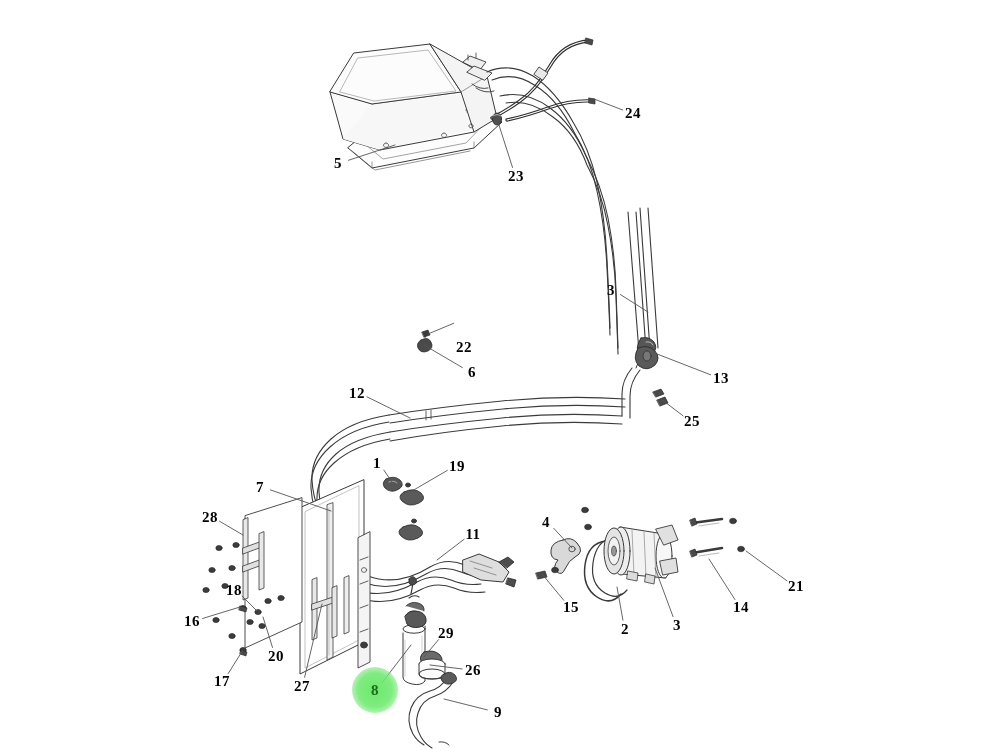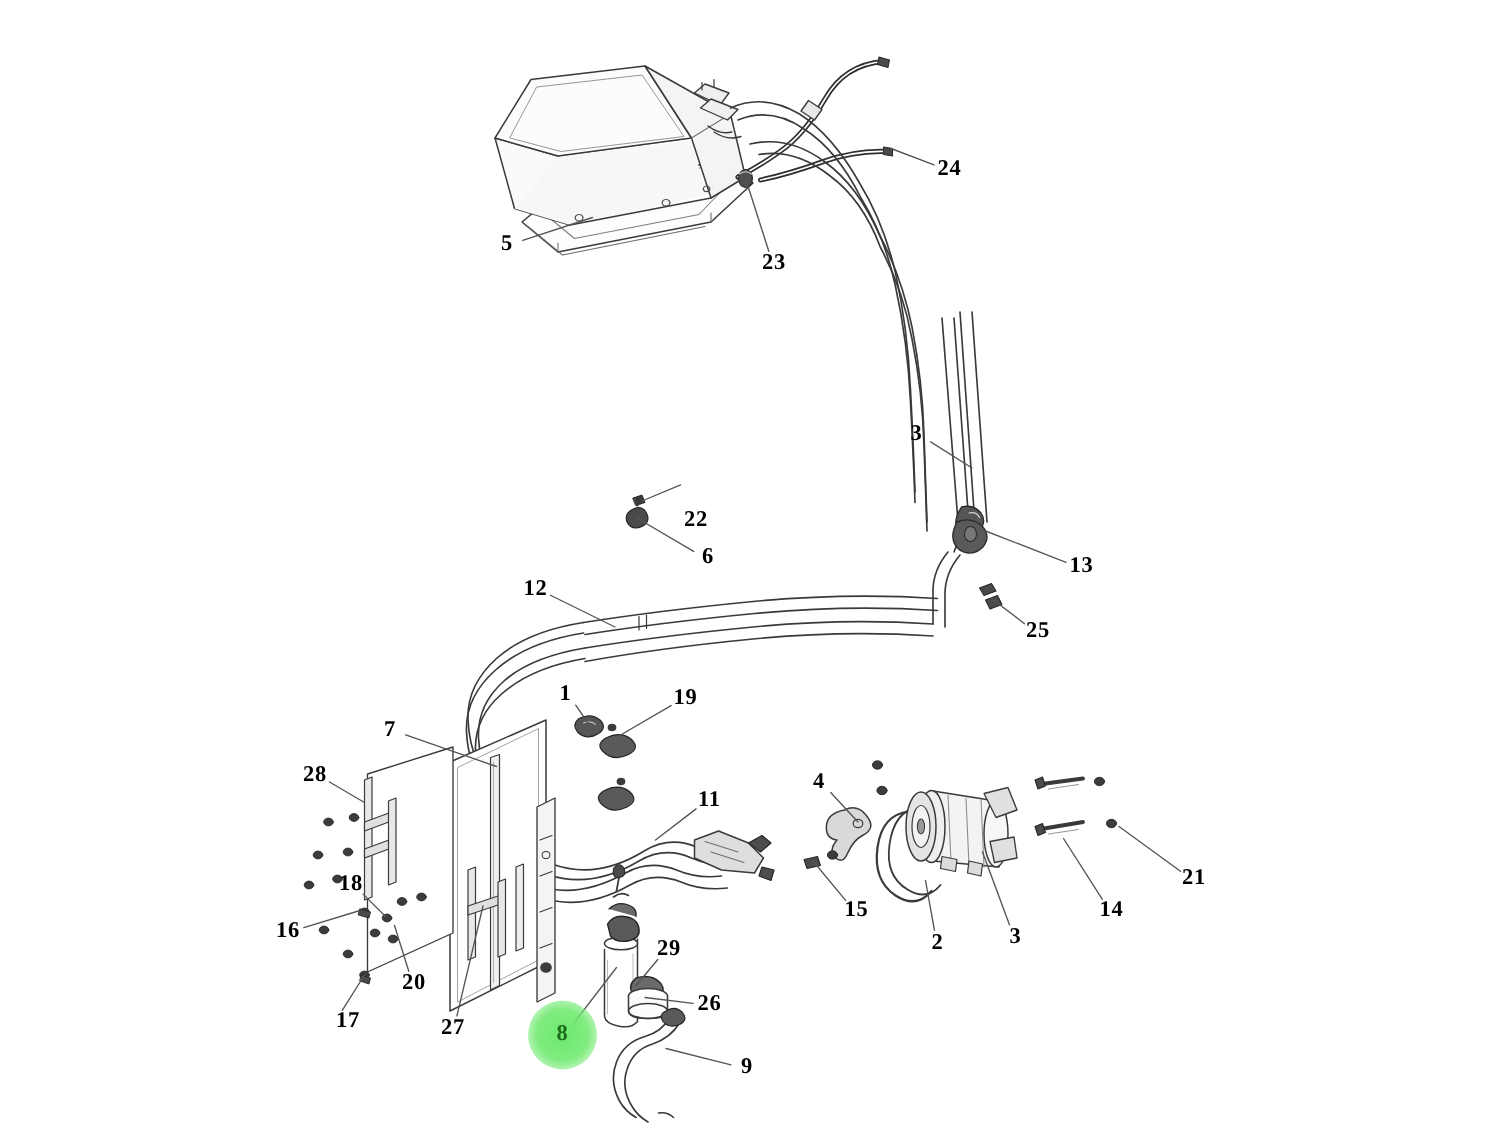--- a/index.html
+++ b/index.html
@@ -357,21 +357,21 @@
       <div class="callout-label" style="left: 472px; top: 372px;">6</div>
       <div class="callout-label" style="left: 357px; top: 393px;">12</div>
       <div class="callout-label" style="left: 377px; top: 463px;">1</div>
       <div class="callout-label" style="left: 457px; top: 466px;">19</div>
       <div class="callout-label" style="left: 473px; top: 534px;">11</div>
       <div class="callout-label" style="left: 260px; top: 487px;">7</div>
       <div class="callout-label" style="left: 210px; top: 517px;">28</div>
       <div class="callout-label" style="left: 234px; top: 590px;">18</div>
       <div class="callout-label" style="left: 192px; top: 621px;">16</div>
       <div class="callout-label" style="left: 276px; top: 656px; text-align: right;">20</div>
-      <div class="callout-label" style="left: 232px; top: 681px;">17</div>
+      <div class="callout-label" style="left: 222px; top: 681px;">17</div>
       <div class="callout-label" style="left: 302px; top: 686px;">27</div>
       <div class="callout-label highlighted" style="left: 375px; top: 690px;">8</div>
       <div class="callout-label" style="left: 446px; top: 633px;">29</div>
       <div class="callout-label" style="left: 473px; top: 670px;">26</div>
       <div class="callout-label" style="left: 498px; top: 712px;">9</div>
       <div class="callout-label" style="left: 546px; top: 522px;">4</div>
       <div class="callout-label" style="left: 571px; top: 607px;">15</div>
       <div class="callout-label" style="left: 625px; top: 629px;">2</div>
       <div class="callout-label" style="left: 677px; top: 625px;">3</div>
       <div class="callout-label" style="left: 741px; top: 607px;">14</div>

